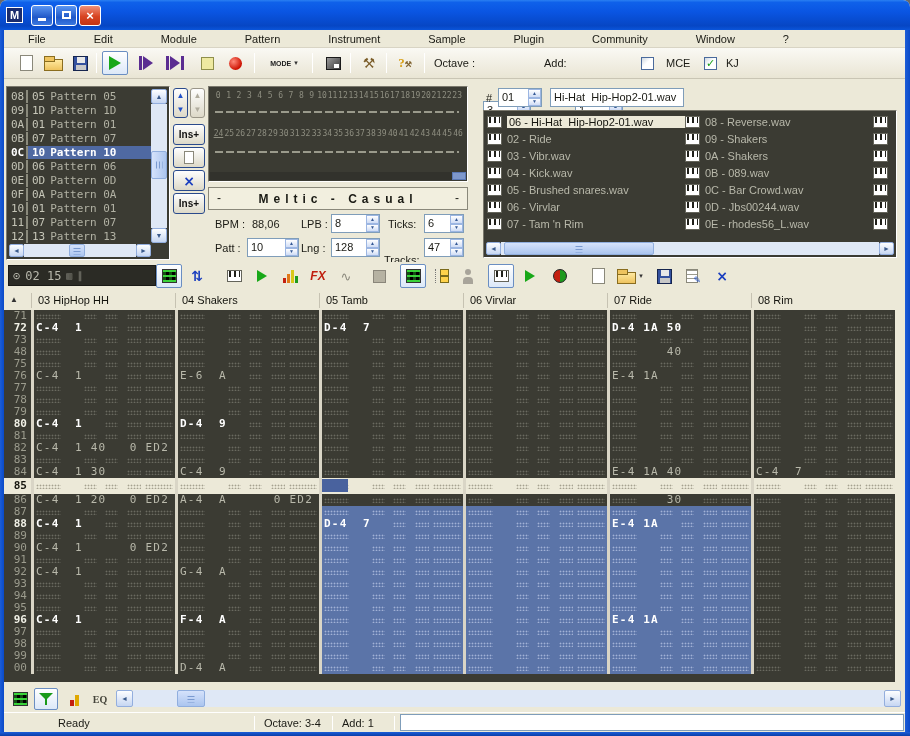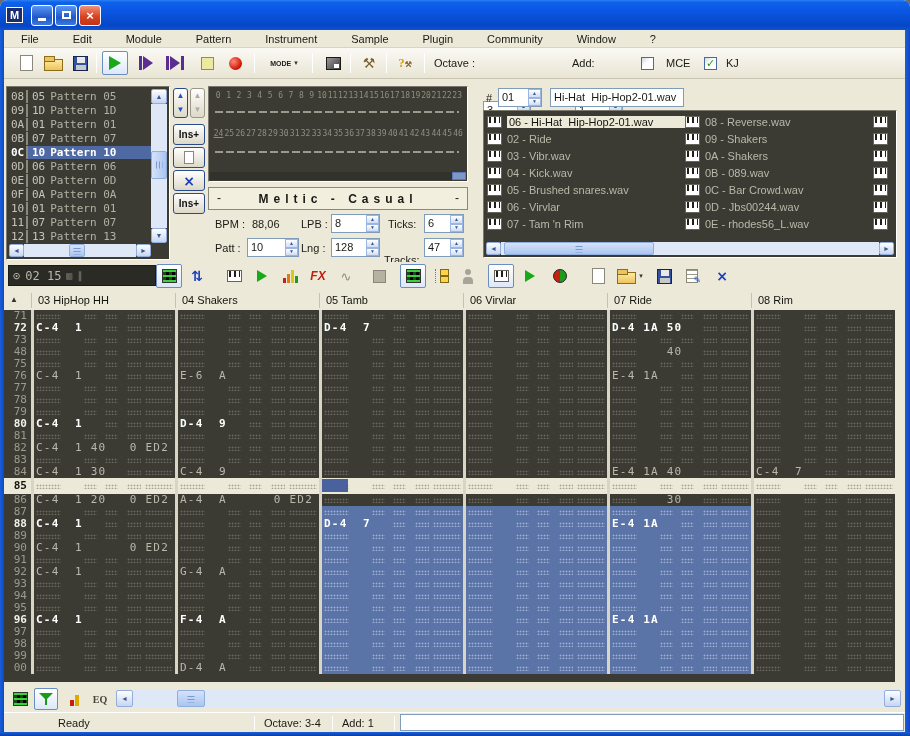--- a/index.html
+++ b/index.html
@@ -22,21 +22,21 @@
   .capbtn{width:22px;height:21px;border-radius:3px;border:1px solid #fff;margin-left:2px;
     display:flex;align-items:center;justify-content:center;color:#fff;font-weight:bold;
     background:linear-gradient(#5a96f2,#2058c8 60%,#3a78e0);}
   .capbtn.close{background:linear-gradient(#f09078,#d84422 55%,#c23414);}
   .glyph-min{width:8px;height:3px;background:#fff;margin-top:9px;}
   .glyph-max{width:9px;height:8px;border:2px solid #fff;}
   .glyph-x{font:bold 13px "Liberation Sans",sans-serif;line-height:1;}
   
   .menubar{position:absolute;left:4px;top:30px;right:5px;height:18px;background:#ece9d8;
     display:flex;align-items:center;border-bottom:1px solid #d8d4c4;}
-  .menu-item{padding:1px 17px;cursor:default;}
+  .menu-item{padding:1px 24px;cursor:default;}
   .toolbar1{position:absolute;left:4px;top:48px;right:5px;height:31px;
     background:linear-gradient(#faf9f4,#e9e5d4);border-bottom:1px solid #c9c5b4;}
   .t1{position:absolute;top:3px;height:24px;display:flex;align-items:center;justify-content:center;}
   .vsep{position:absolute;top:5px;width:1px;height:20px;background:#c2beae;border-right:1px solid #fff;}
   .tbtn{border:1px solid transparent;border-radius:2px;width:26px;}
   .tbtn.framed{border:1px solid #6a8ec2;background:linear-gradient(#ffffff,#dce8f8);}
   
   .i-new{width:13px;height:16px;background:#fff;border:1px solid #8a887a;}
   .i-folder{position:relative;width:19px;height:12px;background:linear-gradient(#ffe9a0,#eec35e);border:1px solid #8a6d1f;margin-top:4px;}
   .i-folder::before{content:"";position:absolute;left:-1px;top:-4px;width:9px;height:4px;background:#eec35e;border:1px solid #8a6d1f;}
@@ -267,21 +267,21 @@
       </div>
     <div class="vsep" style="left:420px;"></div>
     <div class="t1 tlabel" style="left:430px;">Octave :</div>
     <div class="spin" style="left:479px;top:53px;width:48px;">
       <div class="val">3</div>
       <div class="btns">
           <div>▲</div>
           <div>▼</div>
         </div>
     </div>
-    <div class="t1 tlabel" style="left:540px;margin-left:28px;">Add:</div>
+    <div class="t1 tlabel" style="left:540px;">Add:</div>
     <div class="spin" style="left:571px;top:53px;width:48px;">
       <div class="val">1</div>
       <div class="btns">
           <div>▲</div>
           <div>▼</div>
         </div>
     </div>
     <div class="t1" style="left:637px;">
         <span class="cb"></span>
       </div>

